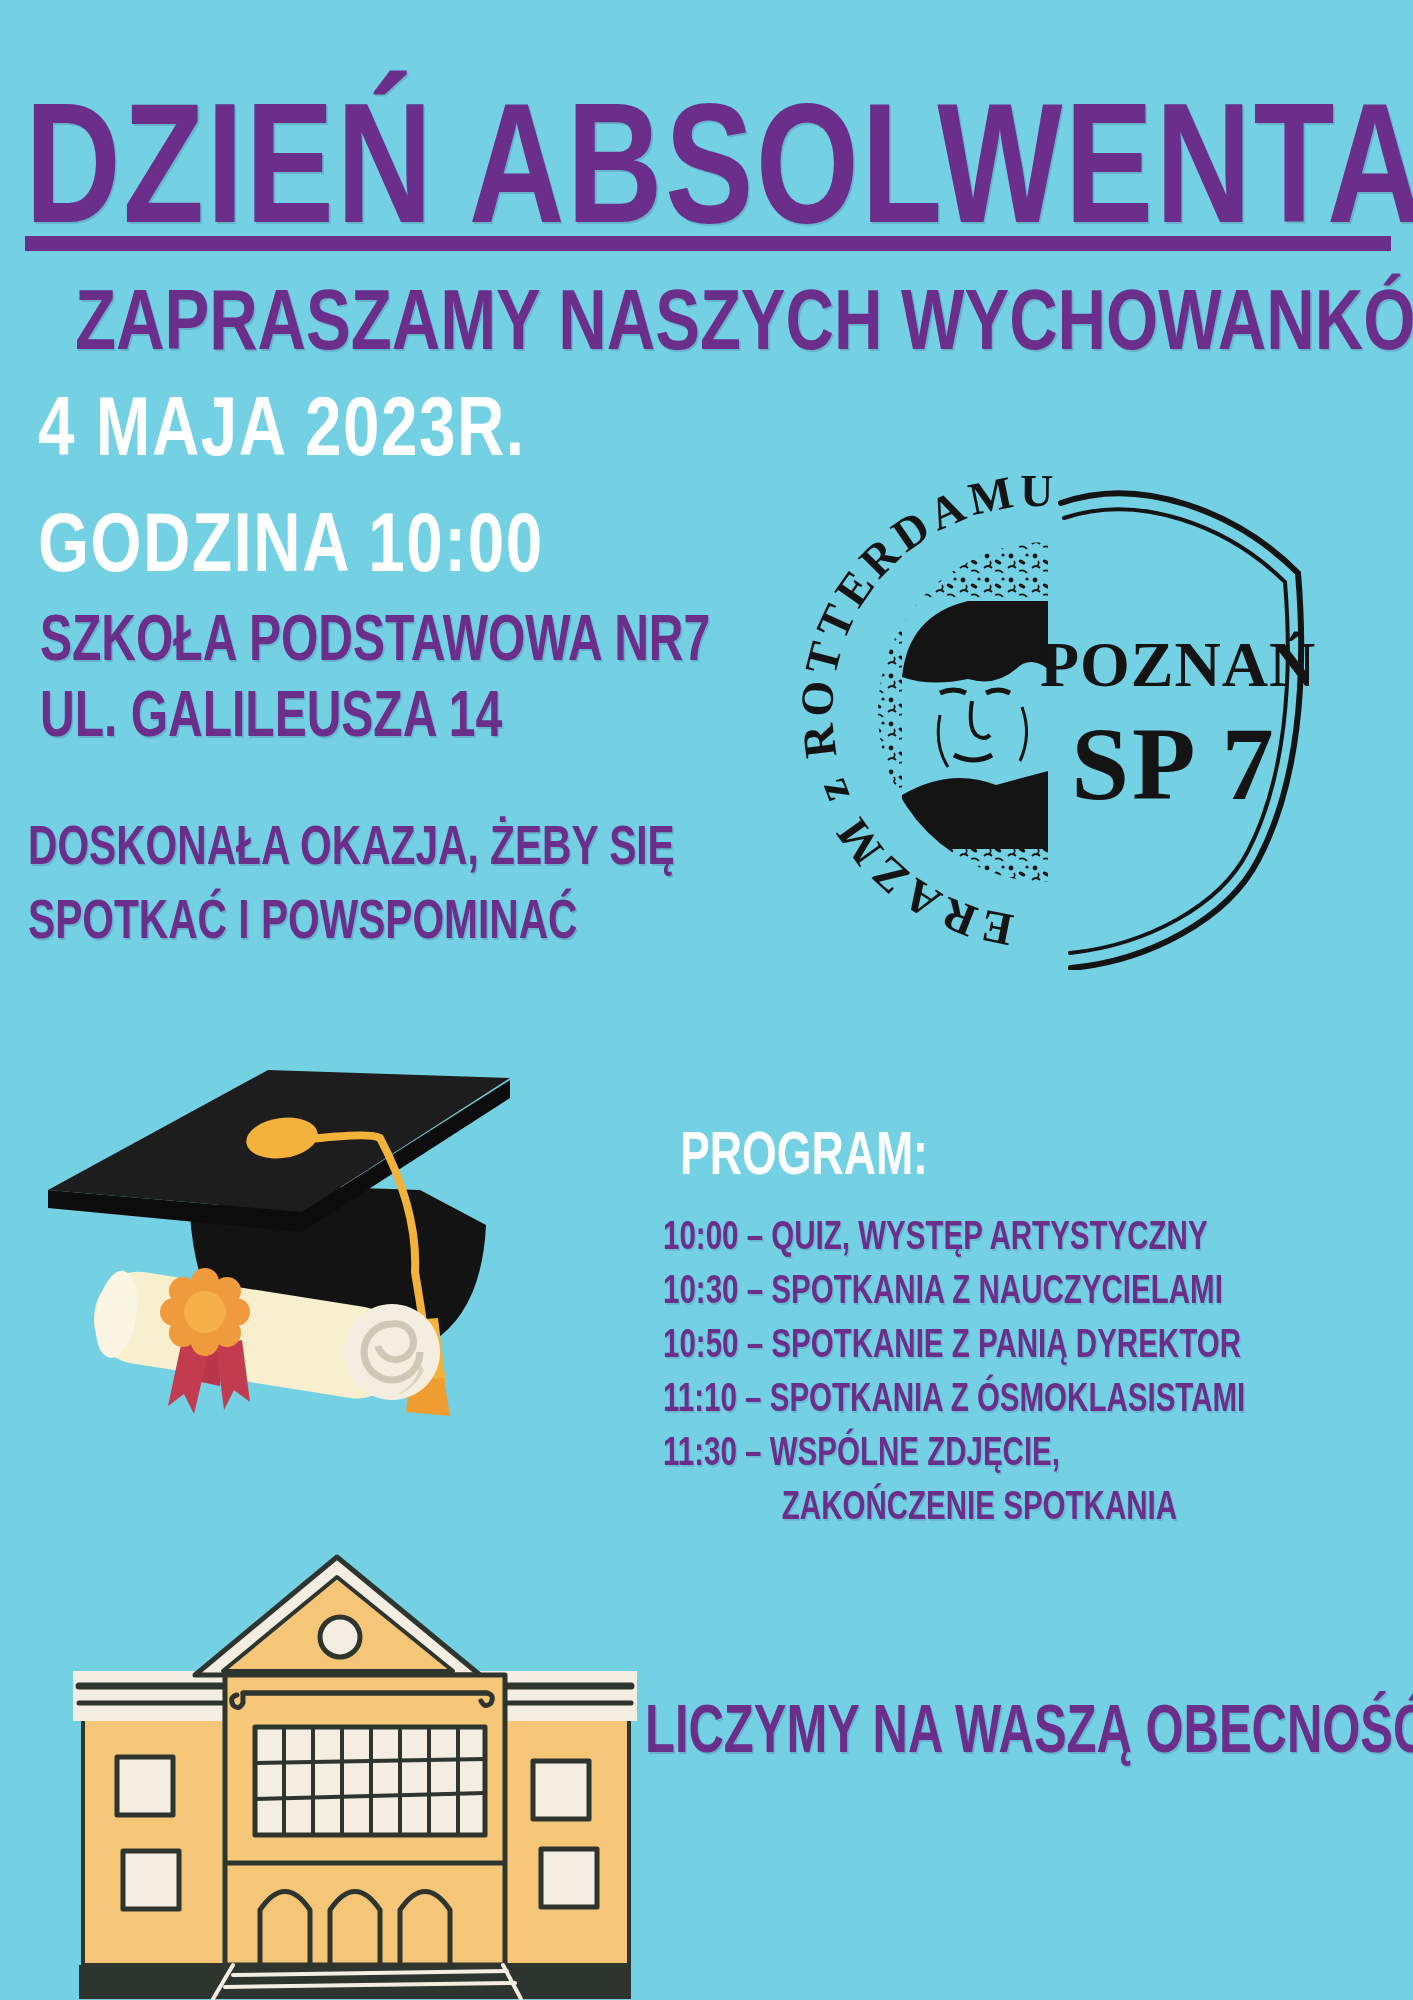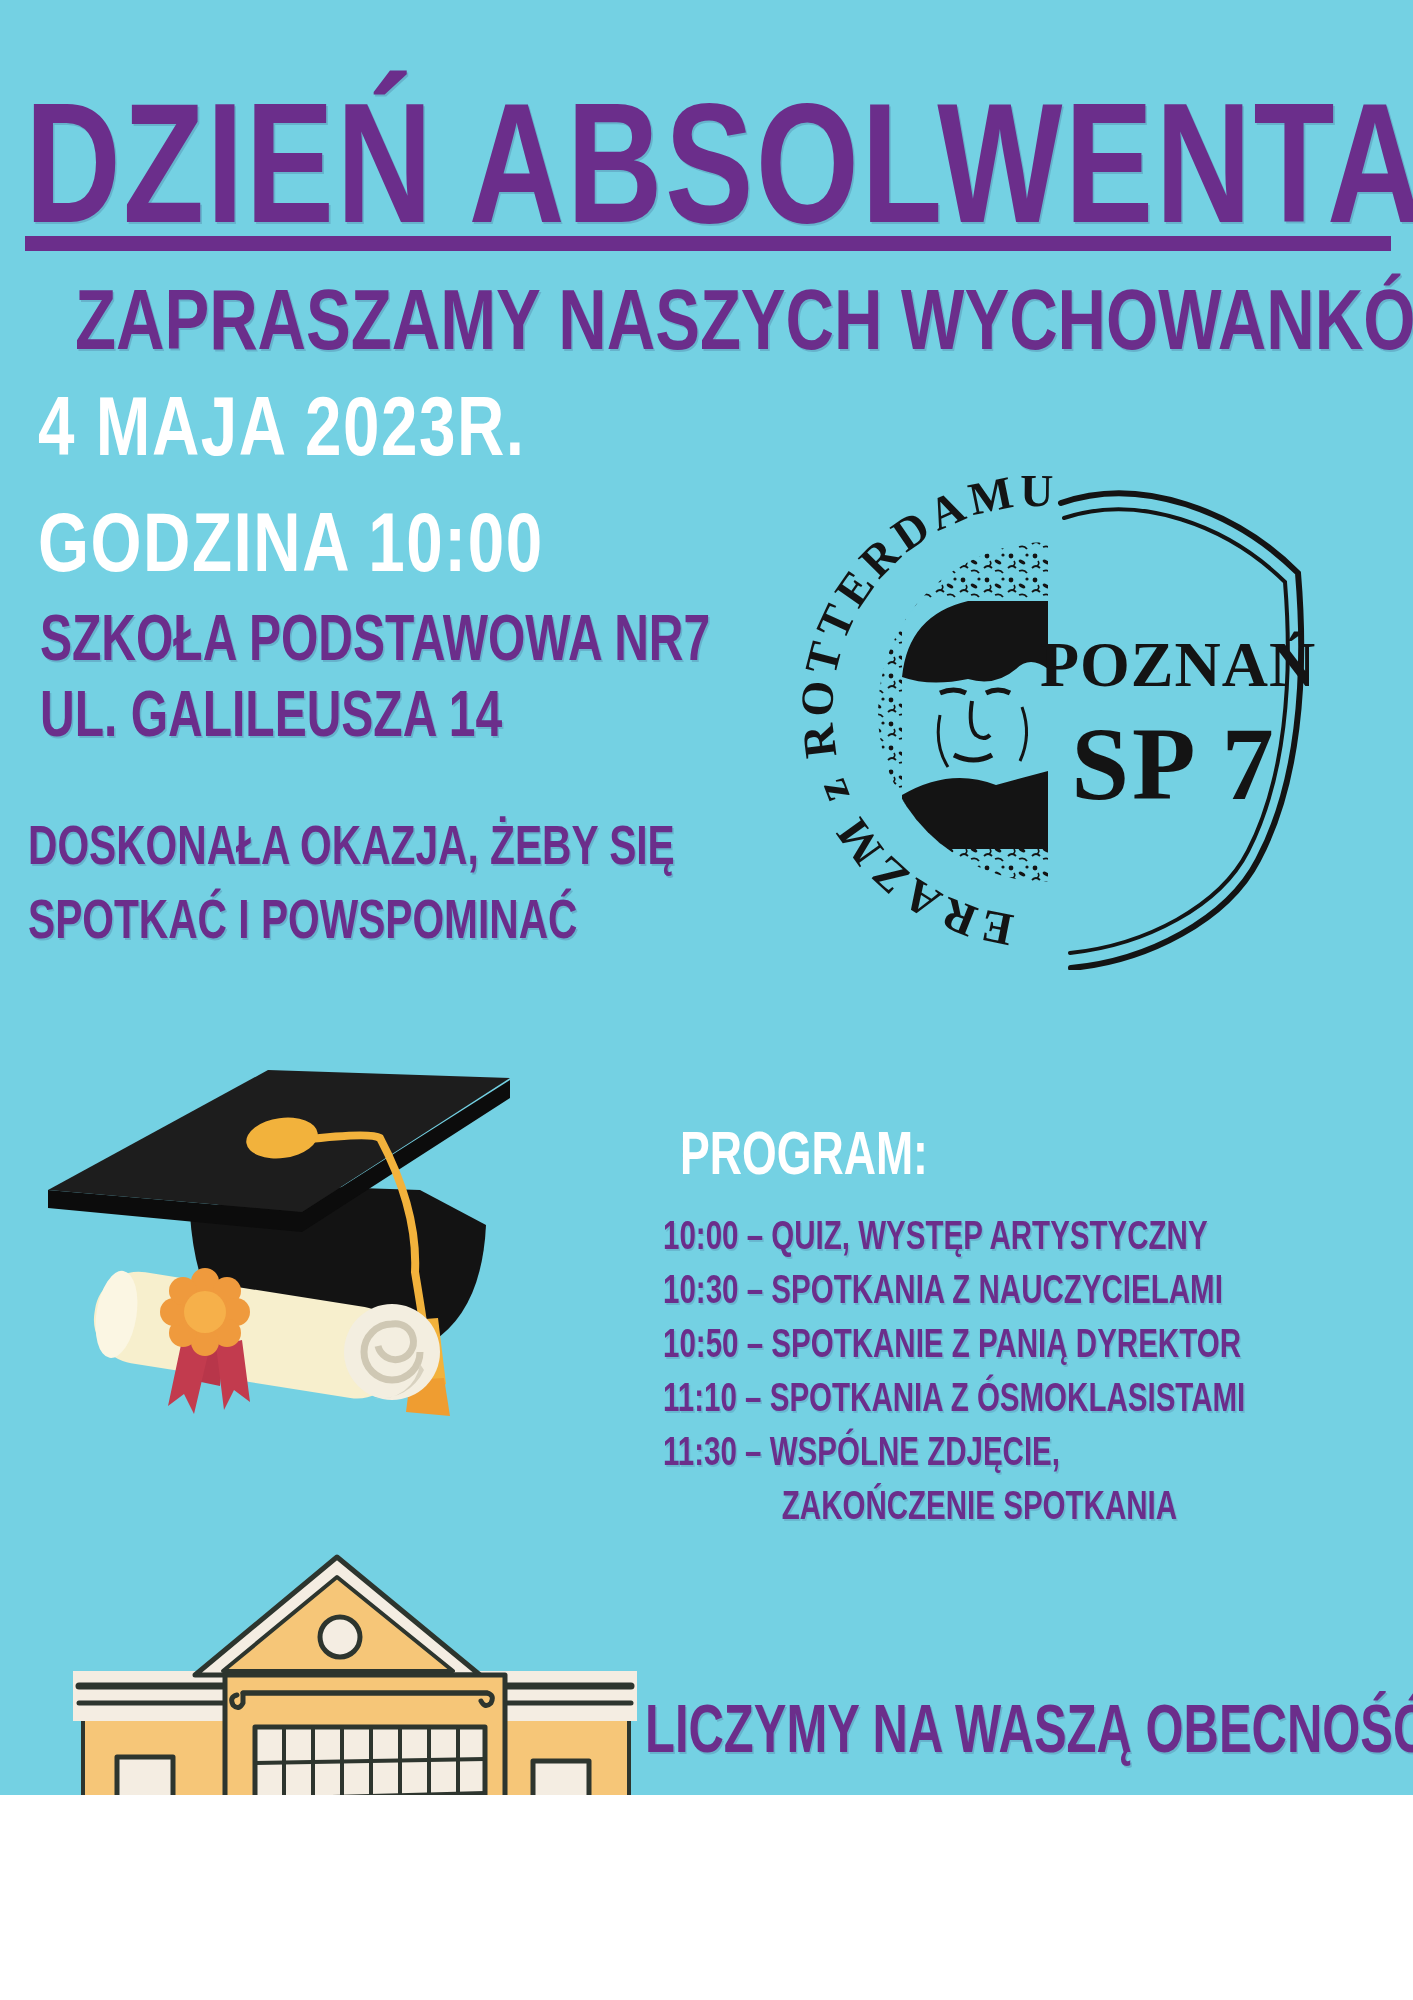--- a/index.html
+++ b/index.html
@@ -1,18 +1,18 @@
 <!DOCTYPE html>
 <html><head>
 <meta charset="utf-8">
 <style>
   html,body { margin:0; padding:0; }
   #poster {
     position:relative;
-    width:1413px; height:1795px;
+    width:1413px; height:2000px;
     background:#74d1e3;
     overflow:hidden;
     font-family:"Liberation Sans", sans-serif;
   }
   .dl {                       
     position:absolute;
     font-family:"Liberation Sans", sans-serif;
     font-weight:bold;
     line-height:1;
     white-space:nowrap;

